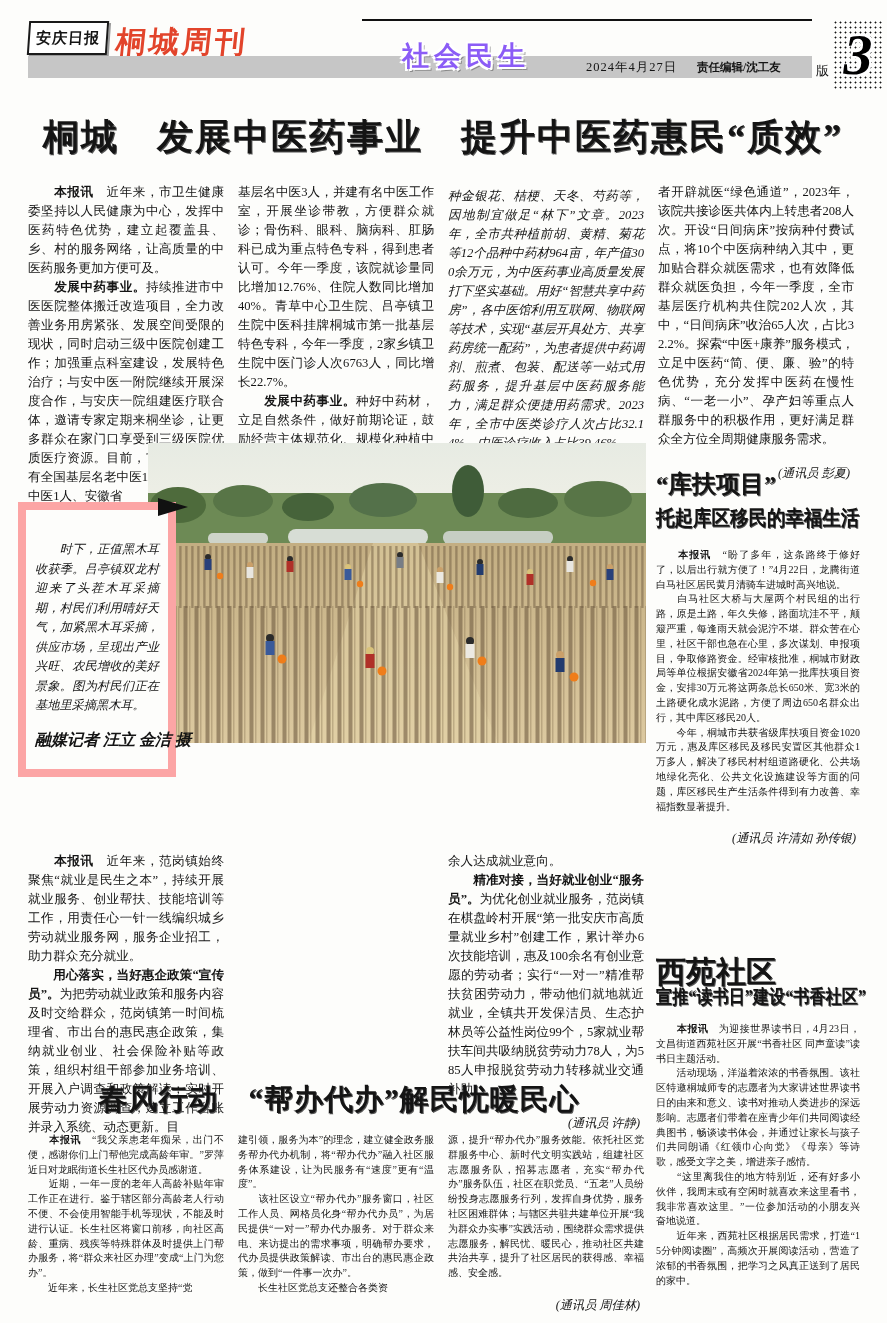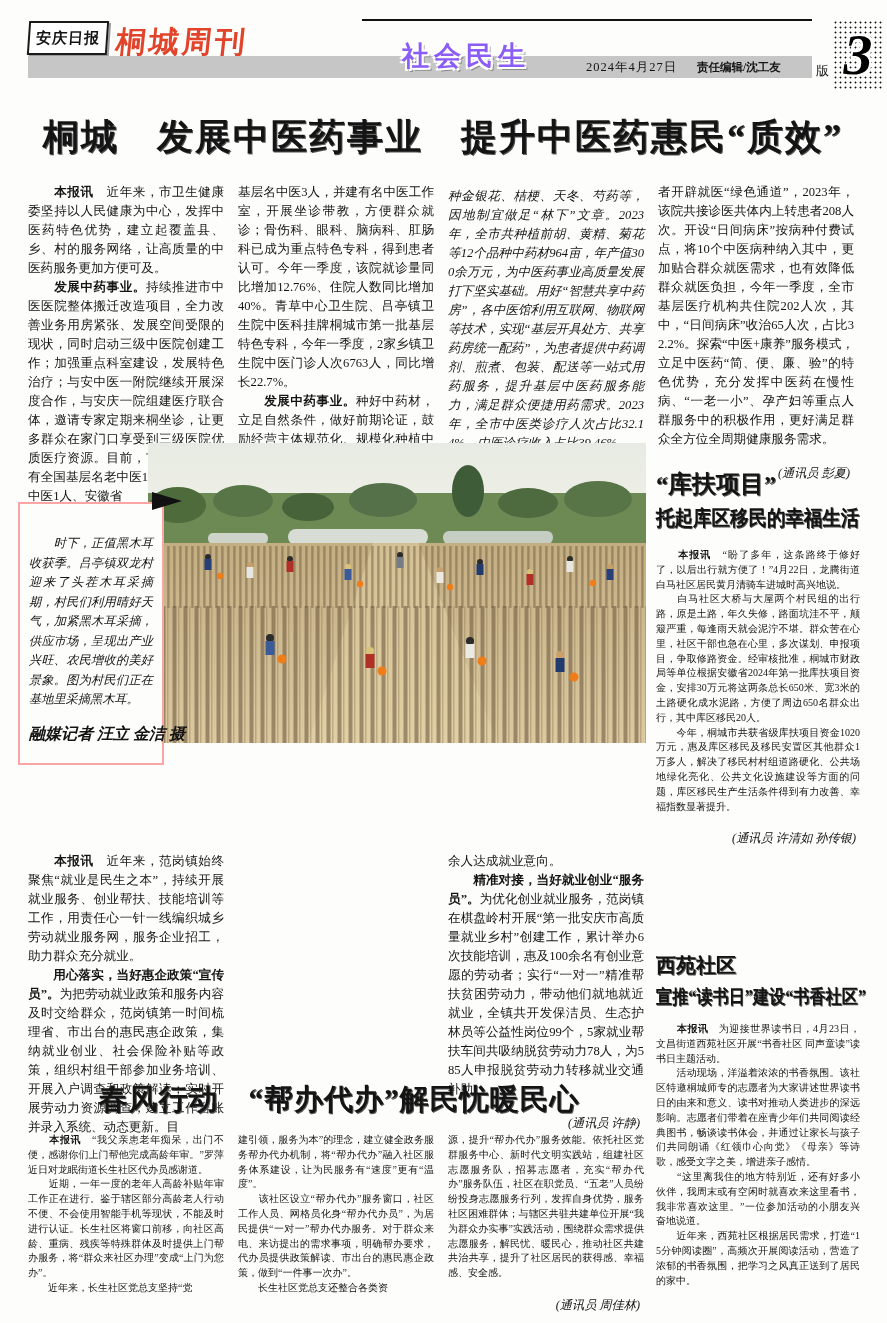--- a/index.html
+++ b/index.html
@@ -63,21 +63,21 @@
   .tight-article{position:absolute;left:656px;width:204px;}
   .tight-article .body-text{
     text-align:justify;white-space:pre-wrap;word-break:break-all;
   }
   .side-title1{position:absolute;left:656px;font-weight:900;white-space:nowrap;text-shadow:1px 1px 0 #555;}
   .side-title2{position:absolute;left:656px;font-weight:900;white-space:nowrap;transform-origin:left top;text-shadow:1px 1px 0 #555;}
   
   .photo{position:absolute;left:148px;top:443px;width:498px;height:300px;background:#cbb98f;}
   .caption-box{
     position:absolute;left:18px;top:502px;width:124px;height:221px;
-    border:2px solid #fca5a5;padding:30px 9px 8px 9px;background:#fdfdfb;
+    border:8px solid #fca5a5;padding:30px 9px 8px 9px;background:#fdfdfb;
   }
   .caption-arrow{
     position:absolute;top:-12px;right:-20px;width:0;height:0;
     border-top:9px solid transparent;border-bottom:9px solid transparent;
     border-left:30px solid #111;
   }
   .caption-text{
     font-size:12.2px;line-height:19.5px;font-style:italic;text-align:justify;
     white-space:pre-wrap;word-break:break-all;
   }
@@ -236,21 +236,21 @@
   </div>
 
   <div class="col" style="left:28px;top:852px;height:212px;">　　<b>本报讯</b>　近年来，范岗镇始终聚焦“就业是民生之本”，持续开展就业服务、创业帮扶、技能培训等工作，用责任心一针一线编织城乡劳动就业服务网，服务企业招工，助力群众充分就业。
 　　<b>用心落实，当好惠企政策“宣传员”。</b>为把劳动就业政策和服务内容及时交给群众，范岗镇第一时间梳理省、市出台的惠民惠企政策，集纳就业创业、社会保险补贴等政策，组织村组干部参加业务培训、开展入户调查和政策解读；实时开展劳动力资源调查，建立工作台账并录入系统、动态更新。目</div>
   <div style="position:absolute;left:448px;top:852px;width:196px;">
     <div class="col" style="position:static;">余人达成就业意向。
 　　<b>精准对接，当好就业创业“服务员”。</b>为优化创业就业服务，范岗镇在棋盘岭村开展“第一批安庆市高质量就业乡村”创建工作，累计举办6次技能培训，惠及100余名有创业意愿的劳动者；实行“一对一”精准帮扶贫困劳动力，带动他们就地就近就业，全镇共开发保洁员、生态护林员等公益性岗位99个，5家就业帮扶车间共吸纳脱贫劳动力78人，为585人申报脱贫劳动力转移就业交通补助。</div>
     <div class="byline">(通讯员 许静)</div>
   </div>
 
-  <div class="side-title1" style="top:952px;font-size:20px;">西苑社区</div>
+  <div class="side-title1" style="top:952px;font-size:30px;">西苑社区</div>
   <div class="side-title2" style="top:984px;font-size:19px;transform:scaleX(0.85);">宣推“读书日”建设“书香社区”</div>
   <div class="tight-article" style="top:1022px;">
     <div class="body-text">　　<b>本报讯</b>　为迎接世界读书日，4月23日，文昌街道西苑社区开展“书香社区 同声童读”读书日主题活动。
 　　活动现场，洋溢着浓浓的书香氛围。该社区特邀桐城师专的志愿者为大家讲述世界读书日的由来和意义、读书对推动人类进步的深远影响。志愿者们带着在座青少年们共同阅读经典图书，畅谈读书体会，并通过让家长与孩子们共同朗诵《红领巾心向党》《母亲》等诗歌，感受文字之美，增进亲子感情。
 　　“这里离我住的地方特别近，还有好多小伙伴，我周末或有空闲时就喜欢来这里看书，我非常喜欢这里。”一位参加活动的小朋友兴奋地说道。
 　　近年来，西苑社区根据居民需求，打造“15分钟阅读圈”，高频次开展阅读活动，营造了浓郁的书香氛围，把学习之风真正送到了居民的家中。</div>
 
   </div>
 
   <div class="mid-title" style="top:1080px;">春风行动　“帮办代办”解民忧暖民心</div>

